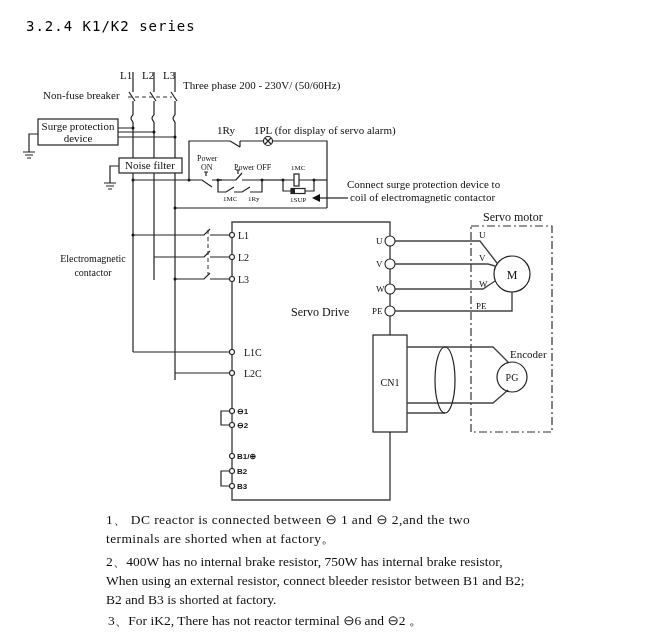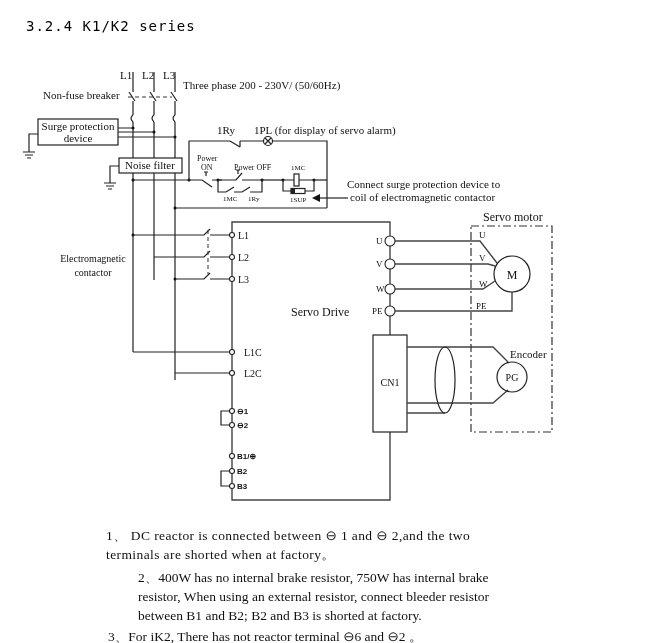--- a/index.html
+++ b/index.html
@@ -189,16 +189,16 @@
     <circle class="w" cx="512" cy="377" r="15"></circle>
     <text class="serif" font-size="10" x="512" y="381" text-anchor="middle">PG</text>
     <text class="serif" font-size="11" x="510" y="358">Encoder</text>
 
     <path class="dash" d="M471,226 H552 V432 H471 Z"></path>
     <text class="serif" font-size="12" x="483" y="221">Servo motor</text>
   </g>
 </svg>
 
 <div class="notes" style="top:510px;">
-  <p class="note" style="letter-spacing:0.4px;margin-top:16px;">1、 DC reactor is connected between ⊖ 1 and ⊖ 2,and  the two terminals are shorted when at factory。</p>
-  <p class="note" style="margin-top:4px;margin-left:32px;">2、400W has no internal  brake resistor, 750W has internal brake resistor, When using an external resistor, connect  bleeder resistor between B1 and B2;  B2 and B3 is shorted at factory.</p>
+  <p class="note" style="letter-spacing:0.4px;">1、 DC reactor is connected between ⊖ 1 and ⊖ 2,and  the two terminals are shorted when at factory。</p>
+  <p class="note" style="margin-top:4px;">2、400W has no internal  brake resistor, 750W has internal brake resistor, When using an external resistor, connect  bleeder resistor between B1 and B2;  B2 and B3 is shorted at factory.</p>
   <p class="note" style="margin-top:2px;padding-left:2px;">3、For iK2,  There has not reactor terminal  ⊖6 and ⊖2 。</p>
 </div>
 
 </body></html>

